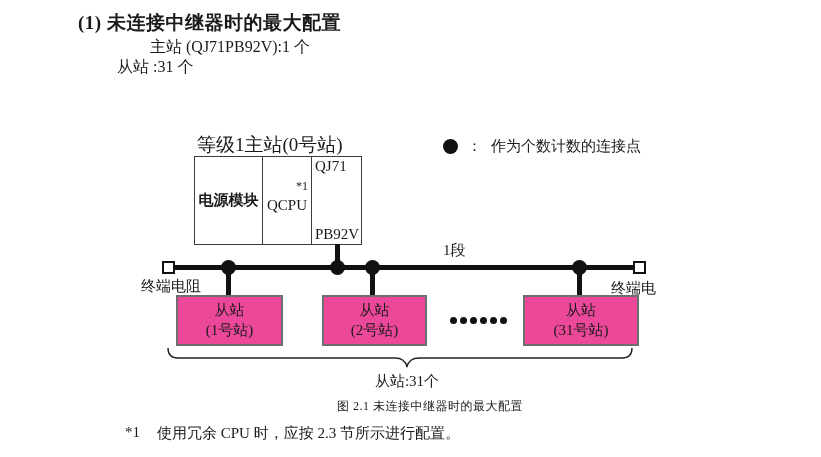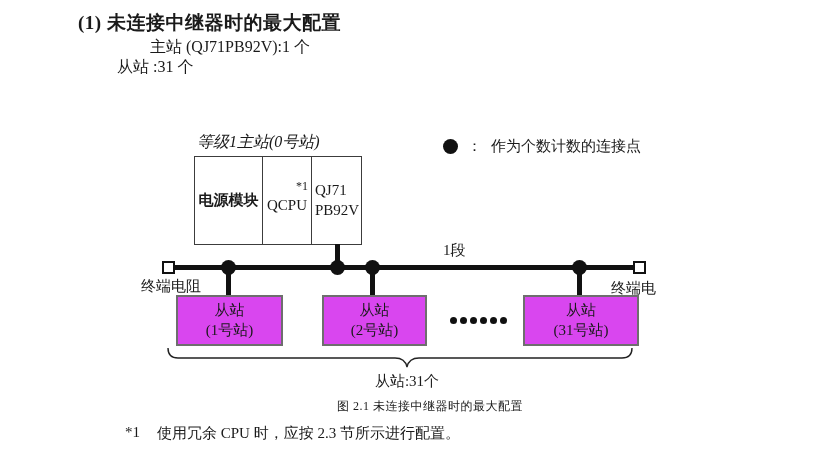--- a/index.html
+++ b/index.html
@@ -12,33 +12,33 @@
     color:#1a1a1a;
     overflow:hidden;
   }
 
   
   .heading   { position:absolute; left:78px;  top:10px; font-size:19px; font-weight:bold; letter-spacing:0.5px; }
   .sub-line1 { position:absolute; left:117px; top:37px; font-size:16px;margin-left:33px; }
   .sub-line2 { position:absolute; left:117px; top:57px; font-size:16px; }
 
   
-  .master-label { position:absolute; left:197px; top:132px; font-size:16px;font-style:italic; }
+  .master-label { position:absolute; left:197px; top:132px; font-size:19px; }
   .master-box {
     position:absolute; left:194px; top:156px;
     width:168px; height:89px;
     border:1px solid #3c3c3c; background:#fff;
     display:flex;
   }
   .cell { display:flex; align-items:center; justify-content:center; font-size:15px; }
   .cell-power { width:68px; border-right:1px solid #3c3c3c;font-weight:bold; }
   .cell-cpu   { width:49px; border-right:1px solid #3c3c3c; position:relative; }
   .cpu-note   { position:absolute; top:22px; right:3px; font-size:12px; }
   .cpu-text   { position:absolute; top:40px; left:4px; font-size:15px;text-align:right; }
-  .cell-pb    { flex:1; display:flex; flex-direction:column; align-items:flex-start; justify-content:center; line-height:1.3; padding-left:3px; }
+  .cell-pb    { flex:1; display:flex; flex-direction:column; align-items:flex-start; justify-content:space-between; line-height:1.3; padding-left:3px; }
 
   
   .legend { position:absolute; left:443px; top:137px; display:flex; align-items:center; font-size:15px; }
   .legend-dot { width:15px; height:15px; border-radius:50%; background:#111; margin-right:9px; }
   .legend-sep { margin-right:9px; }
 
   
   .segment-label { position:absolute; left:443px; top:241px; font-size:15px; }
   .bus  { position:absolute; left:168px; top:265px; width:472px; height:5px; background:#111; }
   .term-sq { position:absolute; width:13px; height:13px; background:#fff; border:2px solid #111; }
@@ -47,21 +47,21 @@
   .term-label { position:absolute; font-size:15px; }
   .term-label.left  { left:141px; top:277px; }
   .term-label.right { left:611px; top:279px; }
 
   .conn-dot { position:absolute; width:15px; height:15px; border-radius:50%; background:#111; top:260px; }
   .vline { position:absolute; width:5px; background:#111; }
 
   
   .slave {
     position:absolute; top:295px; height:51px;
-    border:2px solid #6e6e6e; background:#d946ef;
+    border:2px solid #6e6e6e; background:#ec4899;
     display:flex; flex-direction:column; align-items:center; justify-content:center;
     font-size:15px; line-height:1.3;
   }
   .slave.s1  { left:176px; width:107px; }
   .slave.s2  { left:322px; width:105px; }
   .slave.s31 { left:523px; width:116px; }
 
   .ellipsis { position:absolute; left:450px; top:317px; display:flex; gap:3px; }
   .ellipsis span { width:7px; height:7px; border-radius:50%; background:#111; }
 

